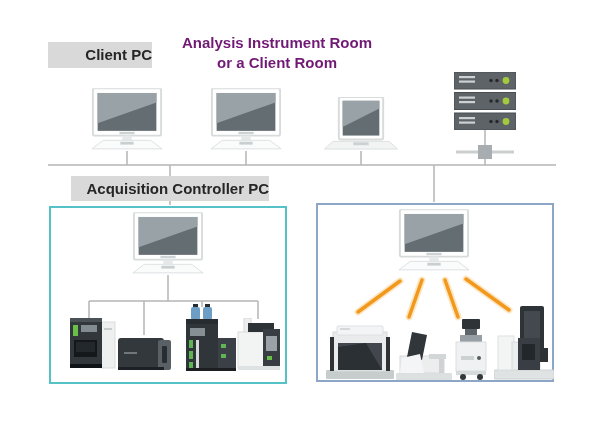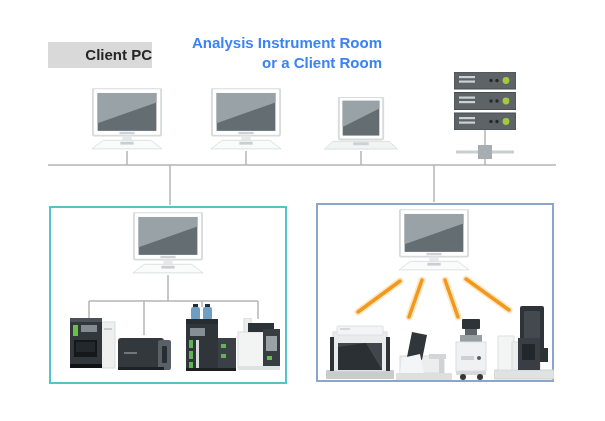--- a/index.html
+++ b/index.html
@@ -8,22 +8,22 @@
     font-family:"Liberation Sans",sans-serif;overflow:hidden;
   }
   .tag{
     position:absolute;background:#d9d9d9;color:#262626;
     font-weight:bold;font-size:15px;text-align:right;
   }
   #client-label{left:48px;top:42px;width:104px;height:26px;line-height:26px;}
   #server-label{left:397px;top:42px;width:157px;height:25px;line-height:25px;}
   #acq-label{left:71px;top:176px;width:198px;height:25px;line-height:25px;z-index:5;}
   #room-title{
-    position:absolute;left:172px;top:33px;width:210px;text-align:right;
-    color:#3b82f6;font-weight:bold;font-size:15px;line-height:20px;z-index:5;
+    position:absolute;left:172px;top:33px;width:210px;text-align:center;
+    color:#701a75;font-weight:bold;font-size:15px;line-height:20px;z-index:5;
   }
   .zone{position:absolute;background:#ffffff;}
   #left-zone{left:49px;top:206px;width:234px;height:174px;border:2px solid #54c2c7;}
   #right-zone{left:316px;top:203px;width:234px;height:175px;border:2px solid #8ba6c7;}
   .abs{position:absolute;}
   svg{display:block;}
   #connectors{position:absolute;left:0;top:0;z-index:3;pointer-events:none;}
   .icon{z-index:4;}
 </style>
 </head>
@@ -225,14 +225,15 @@
     <rect x="24" y="32" width="22" height="32" fill="#383e43"></rect>
     <rect x="28" y="38" width="13" height="16" fill="#22272b"></rect>
     <rect x="46" y="42" width="8" height="14" fill="#2d3237"></rect>
   </svg>
 
   <div class="tag" id="client-label">Client PC</div>
   <div id="room-title">
     <div>Analysis Instrument Room</div>
     <div>or a Client Room</div>
   </div>
+  <div class="tag" id="acq-label">Acquisition Controller PC</div>
 
 </div>
 
 </body></html>

